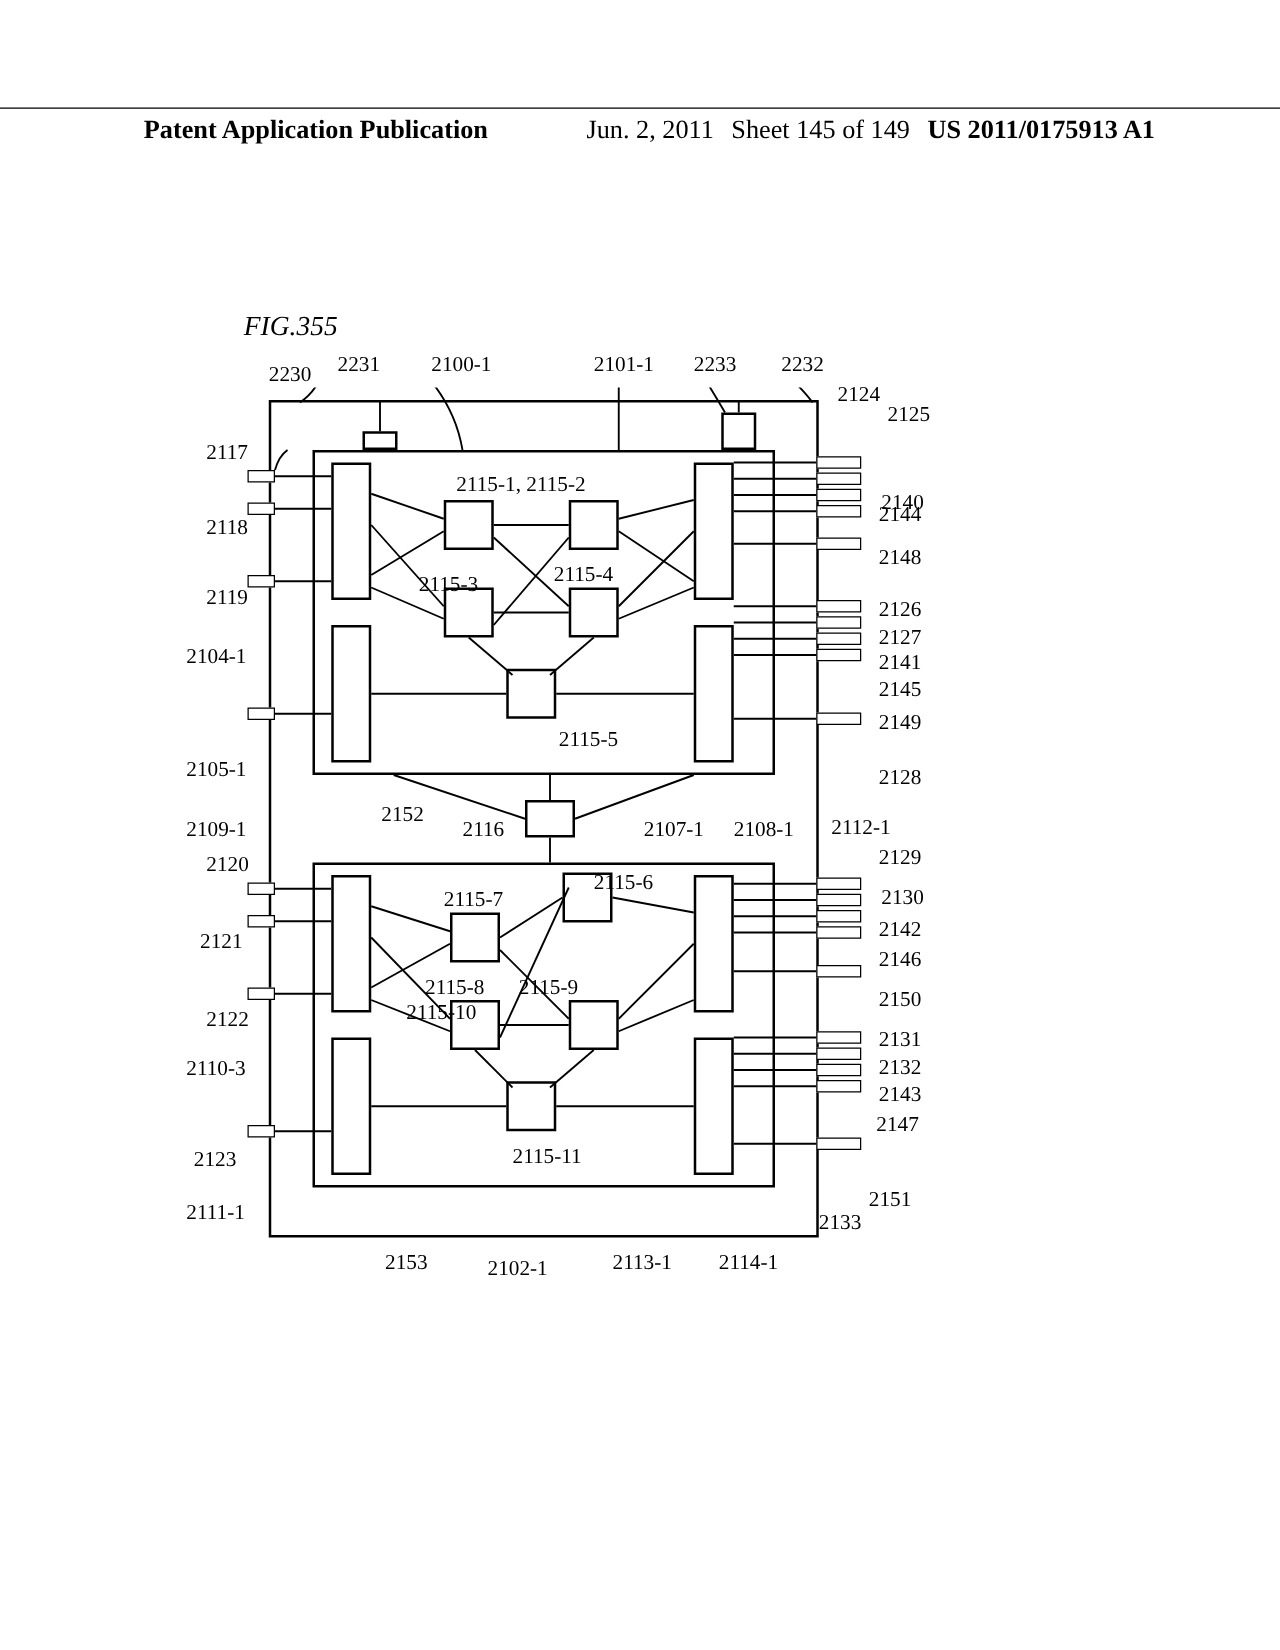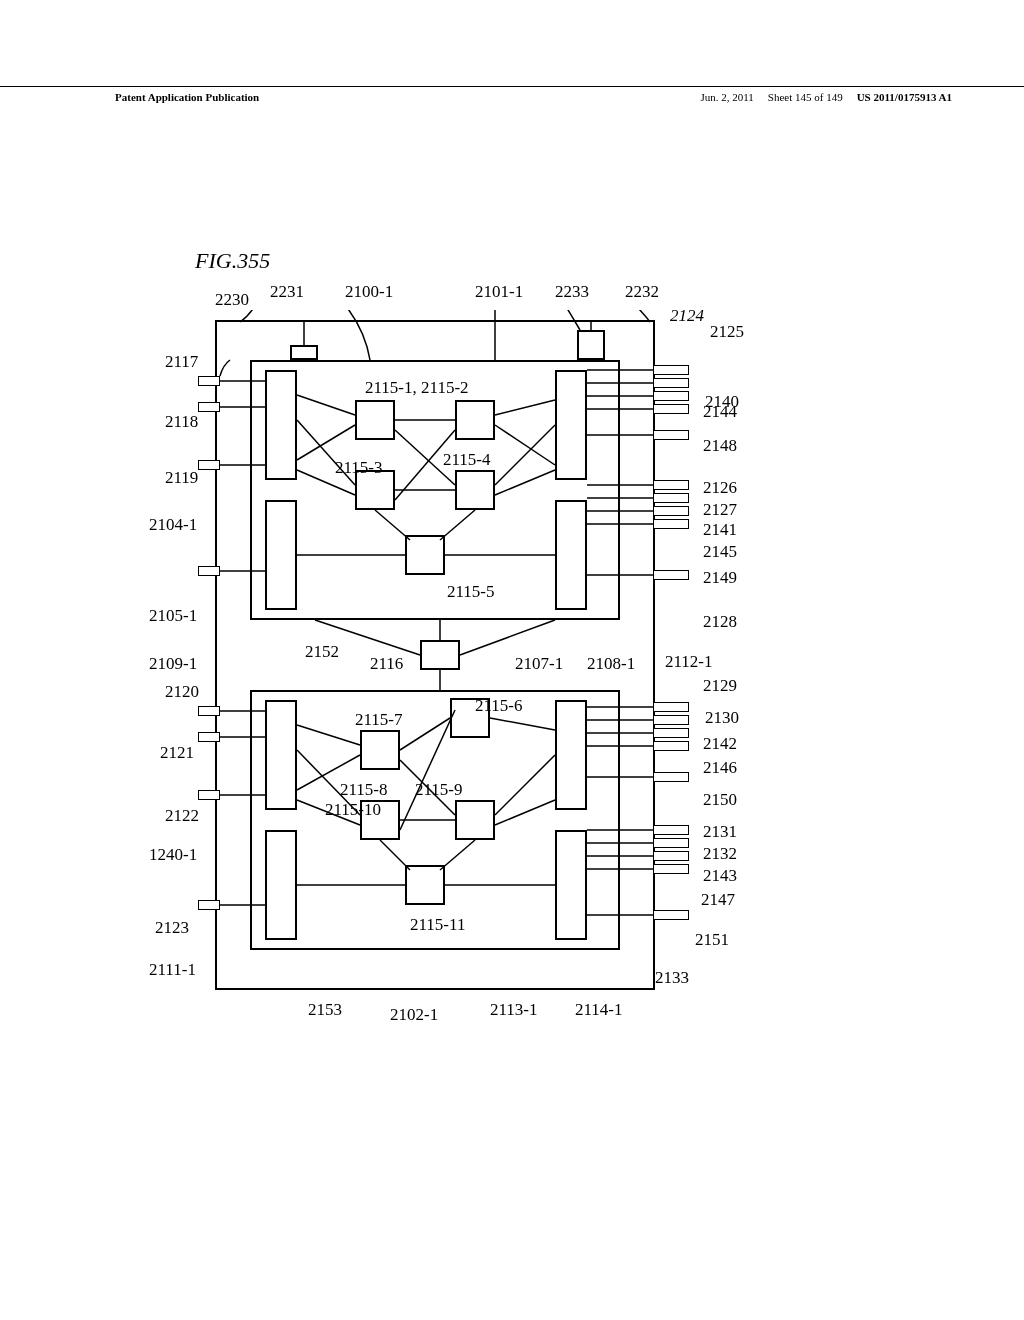--- a/index.html
+++ b/index.html
@@ -13,22 +13,22 @@
     .header {
       position: absolute;
       top: 86px;
       left: 0;
       width: 100%;
       border-top: 1.5px solid #000;
       padding-top: 4px;
     }
     .header-row {
       display: flex;
-      font-size: 11px;
-      padding: 0 72px 0 115px;
+      font-size: 21px;
+      padding: 0 100px 0 115px;
     }
     .fig-label {
       position: absolute;
       font-size: 22px;
       font-style: italic;
       font-family: "Times New Roman", serif;
     }
     .diagram {
       position: absolute;
       left: 195px;
@@ -224,33 +224,33 @@
     <path class="line" d="M 370 -5 Q 378 8 385 20"></path>
     <path class="line" d="M 440 -5 Q 450 5 455 12"></path>
   </svg>
 
   <span class="label" style="left:20px; top:-20px;">2230</span>
   <span class="label" style="left:75px; top:-28px;">2231</span>
   <span class="label" style="left:150px; top:-28px;">2100-1</span>
   <span class="label" style="left:280px; top:-28px;">2101-1</span>
   <span class="label" style="left:360px; top:-28px;">2233</span>
   <span class="label" style="left:430px; top:-28px;">2232</span>
-  <span class="label" style="left:475px; top:-4px;font-style:italic;">2124</span>
+  <span class="label" style="left:475px; top:-4px;">2124</span>
   <span class="label" style="left:515px; top:12px;">2125</span>
 
   <span class="label" style="left:-30px; top:42px;">2117</span>
   <span class="label" style="left:-30px; top:102px;">2118</span>
   <span class="label" style="left:-30px; top:158px;">2119</span>
   <span class="label" style="left:-46px; top:205px;">2104-1</span>
   <span class="label" style="left:-46px; top:296px;">2105-1</span>
   <span class="label" style="left:-46px; top:344px;">2109-1</span>
   <span class="label" style="left:-30px; top:372px;">2120</span>
   <span class="label" style="left:-35px; top:433px;">2121</span>
   <span class="label" style="left:-30px; top:496px;">2122</span>
-  <span class="label" style="left:-46px; top:535px;">1240-1</span>
+  <span class="label" style="left:-46px; top:535px;">2110-3</span>
   <span class="label" style="left:-40px; top:608px;">2123</span>
   <span class="label" style="left:-46px; top:650px;">2111-1</span>
 
   <span class="label" style="left:510px; top:58px;margin-top:24px;">2140</span>
   <span class="label" style="left:508px; top:92px;">2144</span>
   <span class="label" style="left:508px; top:126px;">2148</span>
   <span class="label" style="left:508px; top:168px;">2126</span>
   <span class="label" style="left:508px; top:190px;">2127</span>
   <span class="label" style="left:508px; top:210px;">2141</span>
   <span class="label" style="left:508px; top:232px;">2145</span>
@@ -259,21 +259,21 @@
   <span class="label" style="left:470px; top:342px;">2112-1</span>
   <span class="label" style="left:508px; top:366px;">2129</span>
   <span class="label" style="left:510px; top:398px;">2130</span>
   <span class="label" style="left:508px; top:424px;">2142</span>
   <span class="label" style="left:508px; top:448px;">2146</span>
   <span class="label" style="left:508px; top:480px;">2150</span>
   <span class="label" style="left:508px; top:512px;">2131</span>
   <span class="label" style="left:508px; top:534px;">2132</span>
   <span class="label" style="left:508px; top:556px;">2143</span>
   <span class="label" style="left:506px; top:580px;">2147</span>
-  <span class="label" style="left:500px; top:620px;text-align:right;">2151</span>
+  <span class="label" style="left:500px; top:640px;text-align:right;">2151</span>
   <span class="label" style="left:460px; top:658px;">2133</span>
 
   <span class="label" style="left:170px; top:68px;">2115-1, 2115-2</span>
   <span class="label" style="left:140px; top:148px;">2115-3</span>
   <span class="label" style="left:248px; top:140px;">2115-4</span>
   <span class="label" style="left:252px; top:272px;">2115-5</span>
   <span class="label" style="left:110px; top:332px;">2152</span>
   <span class="label" style="left:175px; top:344px;">2116</span>
   <span class="label" style="left:320px; top:344px;">2107-1</span>
   <span class="label" style="left:392px; top:344px;">2108-1</span>

